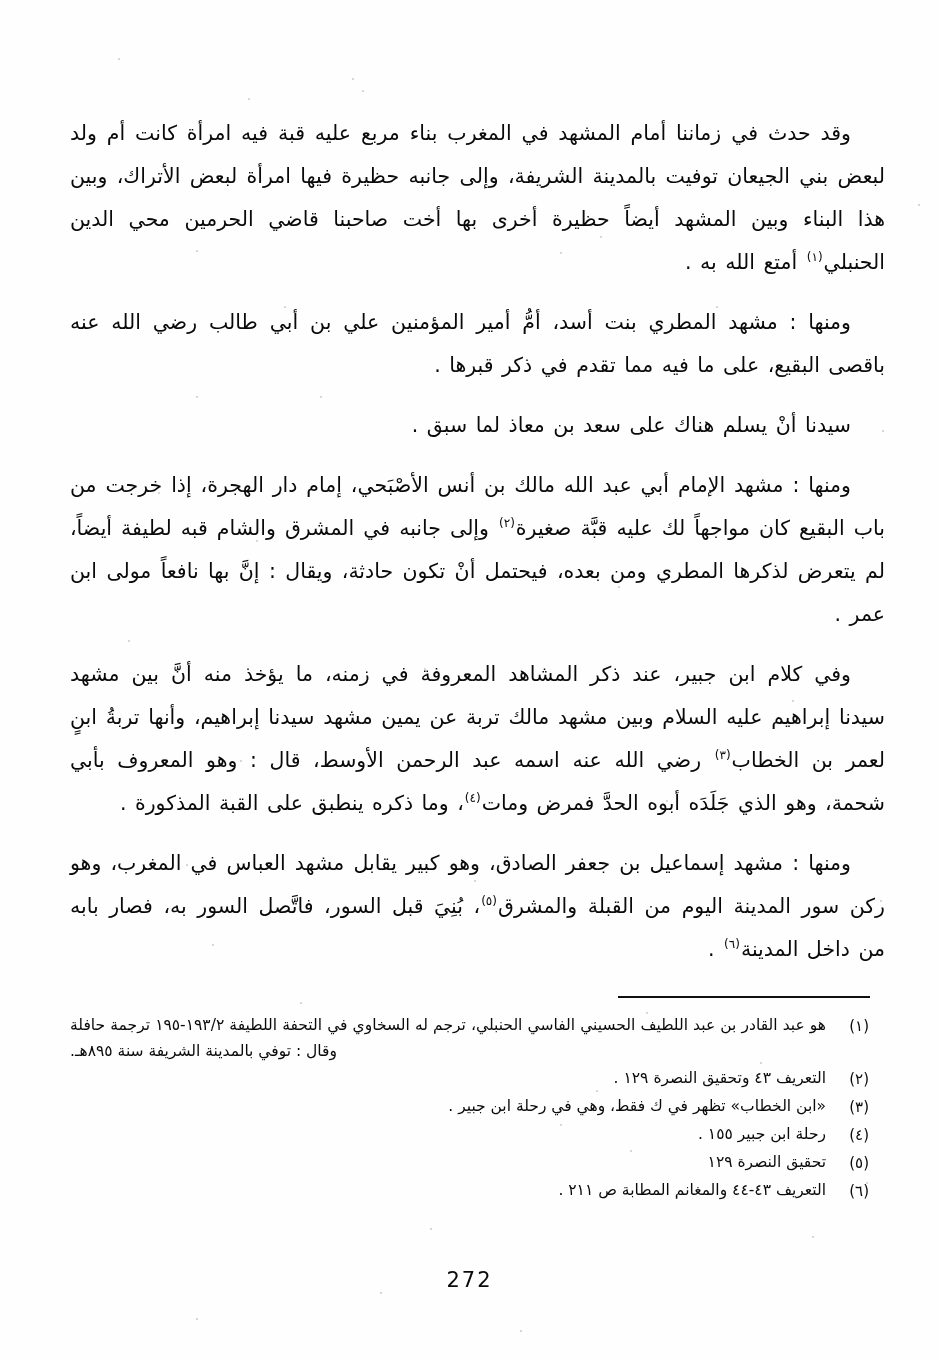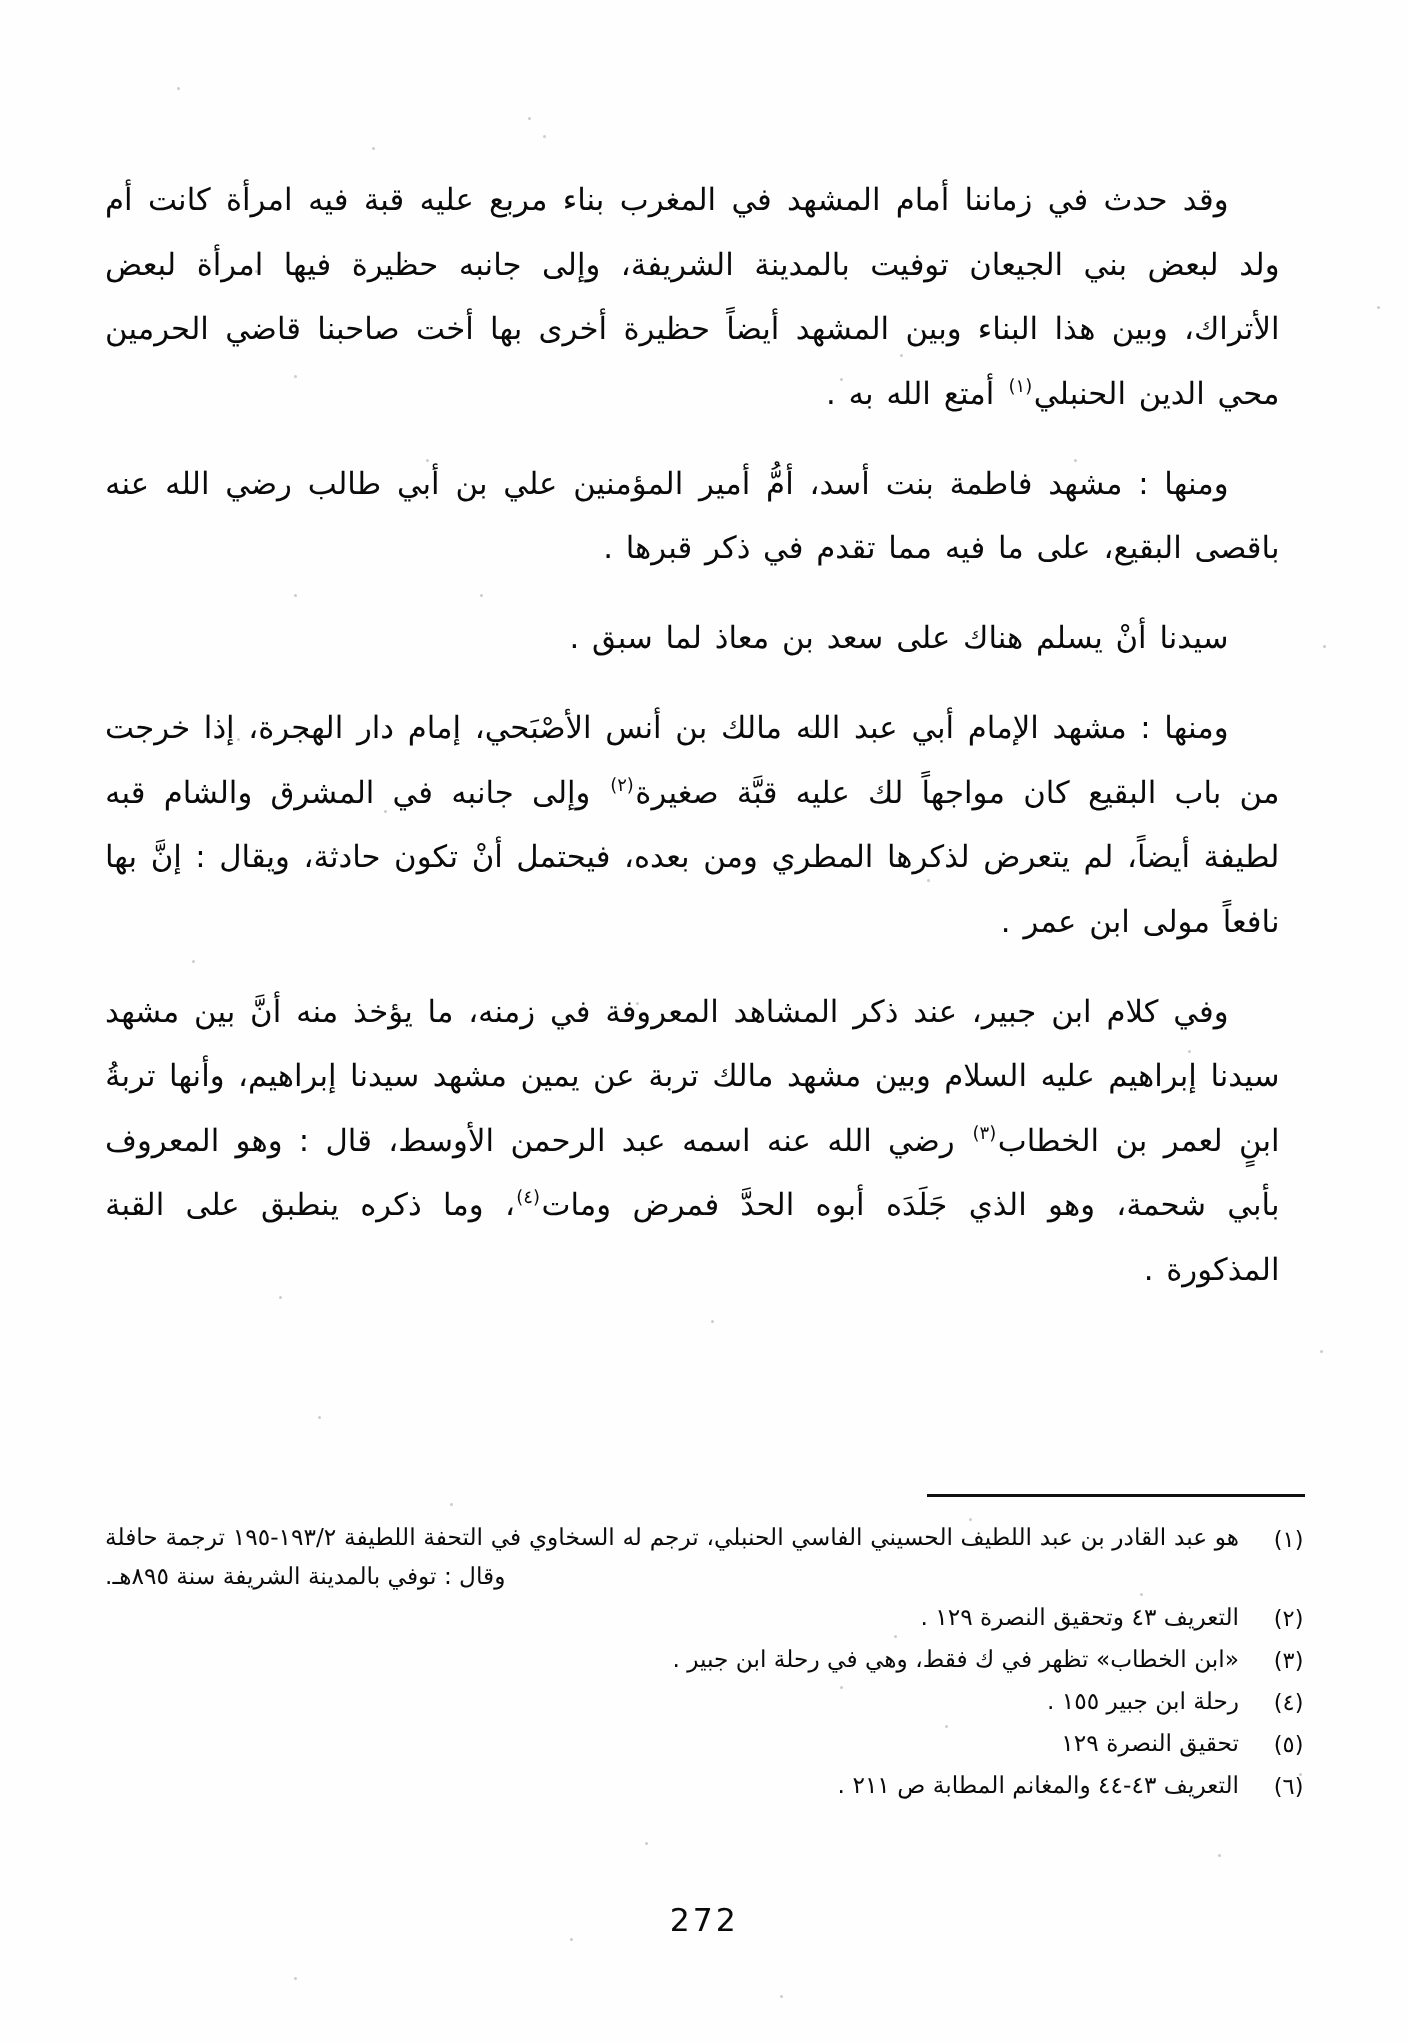--- a/index.html
+++ b/index.html
@@ -30,21 +30,21 @@
     position: absolute;
     display: block;
     width: 2px;
     height: 2px;
     background: #9a9a9a;
     border-radius: 50%;
   }
 
   .text-block {
     position: absolute;
-    right: 86px;
+    right: 54px;
     left: 70px;
     top: 112px;
     direction: rtl;
     text-align: justify;
     text-align-last: right;
   }
 
   p.para {
     margin: 0 0 17px 0;
     font-size: 20.5px;
@@ -159,28 +159,29 @@
     <i style="left:812px;top:1236px"></i>
     <i style="left:380px;top:1292px"></i>
     <i style="left:196px;top:1318px"></i>
     <i style="left:520px;top:1330px"></i>
   </div>
 
   <div class="text-block">
 
     <p class="para"><span>وقد حدث في زماننا أمام المشهد في المغرب بناء مربع عليه قبة فيه امرأة كانت أم ولد لبعض بني الجيعان توفيت بالمدينة الشريفة، وإلى جانبه حظيرة فيها امرأة لبعض الأتراك، وبين هذا البناء وبين المشهد أيضاً حظيرة أخرى بها أخت صاحبنا قاضي الحرمين محي الدين الحنبلي</span><sup class="fn">(١)</sup><span> أمتع الله به .</span></p>
 
-    <p class="para"><span>ومنها : مشهد فاطمة بنت أسد، أمُّ أمير المؤمنين علي بن أبي طالب رضي الله عنه باقصى البقيع، على ما فيه مما تقدم في ذكر قبرها .</span></p>
+    <p class="para"><span>ومنها : مشهد المطري بنت أسد، أمُّ أمير المؤمنين علي بن أبي طالب رضي الله عنه باقصى البقيع، على ما فيه مما تقدم في ذكر قبرها .</span></p>
 
     <p class="para"><span>سيدنا أنْ يسلم هناك على سعد بن معاذ لما سبق .</span></p>
 
     <p class="para"><span>ومنها : مشهد الإمام أبي عبد الله مالك بن أنس الأصْبَحي، إمام دار الهجرة، إذا خرجت من باب البقيع كان مواجهاً لك عليه قبَّة صغيرة</span><sup class="fn">(٢)</sup><span> وإلى جانبه في المشرق والشام قبه لطيفة أيضاً، لم يتعرض لذكرها المطري ومن بعده، فيحتمل أنْ تكون حادثة، ويقال : إنَّ بها نافعاً مولى ابن عمر .</span></p>
 
     <p class="para"><span>وفي كلام ابن جبير، عند ذكر المشاهد المعروفة في زمنه، ما يؤخذ منه أنَّ بين مشهد سيدنا إبراهيم عليه السلام وبين مشهد مالك تربة عن يمين مشهد سيدنا إبراهيم، وأنها تربةُ ابنٍ لعمر بن الخطاب</span><sup class="fn">(٣)</sup><span> رضي الله عنه اسمه عبد الرحمن الأوسط، قال : وهو المعروف بأبي شحمة، وهو الذي جَلَدَه أبوه الحدَّ فمرض ومات</span><sup class="fn">(٤)</sup><span>، وما ذكره ينطبق على القبة المذكورة .</span></p>
 
+    <p class="para"><span>ومنها : مشهد إسماعيل بن جعفر الصادق، وهو كبير يقابل مشهد العباس في المغرب، وهو ركن سور المدينة اليوم من القبلة والمشرق</span><sup class="fn">(٥)</sup><span>، بُنِيَ قبل السور، فاتَّصل السور به، فصار بابه من داخل المدينة</span><sup class="fn">(٦)</sup><span> .</span></p>
 
   </div>
 
   <div class="footnote-rule"></div>
 
   <div class="footnotes">
 
     <div class="fn-row multiline">
       <div class="fn-num">(١)</div>
       <div class="fn-text">هو عبد القادر بن عبد اللطيف الحسيني الفاسي الحنبلي، ترجم له السخاوي في التحفة اللطيفة ١٩٣/٢-١٩٥ ترجمة حافلة وقال : توفي بالمدينة الشريفة سنة ٨٩٥هـ.</div>

